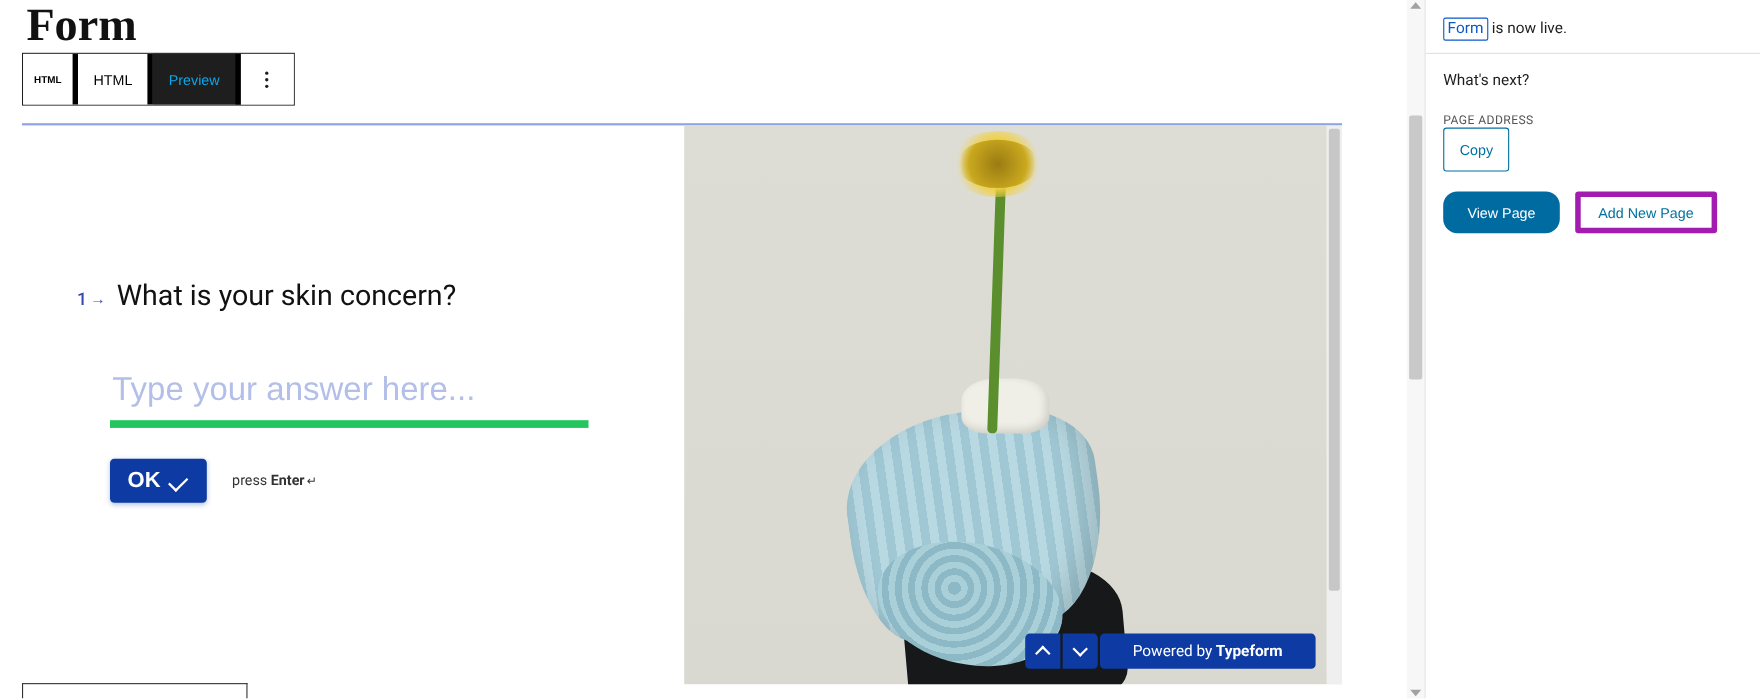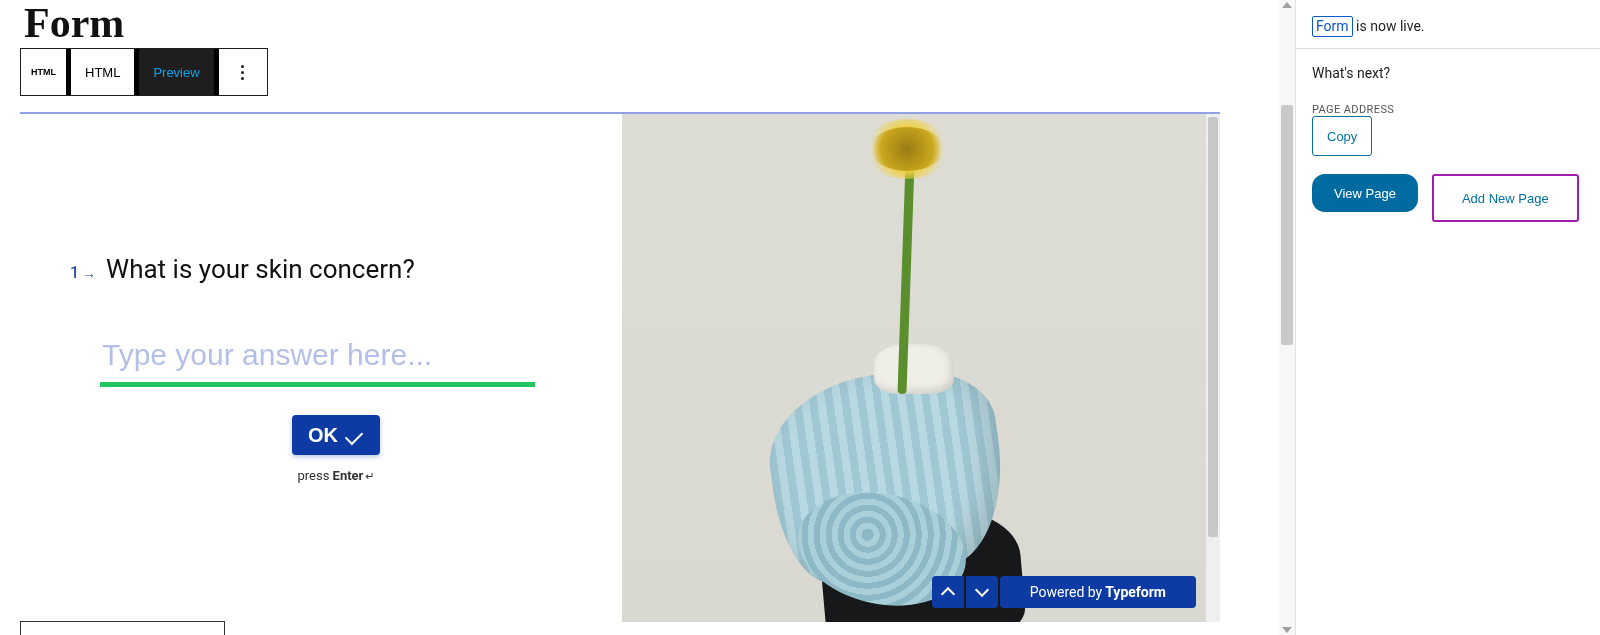--- a/index.html
+++ b/index.html
@@ -164,38 +164,37 @@
     .q-text {
       font-size: 26px;
       color: #111;
       font-weight: 400;
     }
     .answer-input {
       margin-top: 48px;
       margin-left: 30px;
       width: 435px;
       border: none;
-      border-bottom: 5px solid #22c55e;
+      border-bottom: 7px solid #22c55e;
       font-size: 30px;
       padding: 6px 2px 10px 2px;
       color: #333;
       background: transparent;
       outline: none;
     }
     .answer-input::placeholder {
       color: #b3bfe8;
       font-weight: 300;
     }
     .ok-row {
       margin-top: 28px;
       margin-left: 30px;
       display: flex;
       align-items: center;
-      gap: 13px;
-      flex-direction: column;
+      gap: 23px;
     }
     .ok-btn {
       background: #0d3ba3;
       color: #fff;
       border: none;
       border-radius: 4px;
       height: 40px;
       padding: 0 16px;
       font-size: 20px;
       font-weight: 700;
@@ -440,25 +439,25 @@
       height: 38px;
       padding: 0 22px;
       background: #006ba1;
       color: #fff;
       border: none;
       border-radius: 13px;
       font-size: 13px;
       cursor: pointer;
     }
     .addnew-btn {
-      height: 48px;
-      padding: 0 28px;
+      height: 38px;
+      padding: 0 16px;
       background: #fff;
       color: #0071a1;
-      border: 2px solid #a21caf;
+      border: 5px solid #a21caf;
       border-radius: 3px;
       font-size: 13px;
       cursor: pointer;
     }
 
     
     .bottom-bar {
       position: absolute;
       left: 20px;
       bottom: 0;

